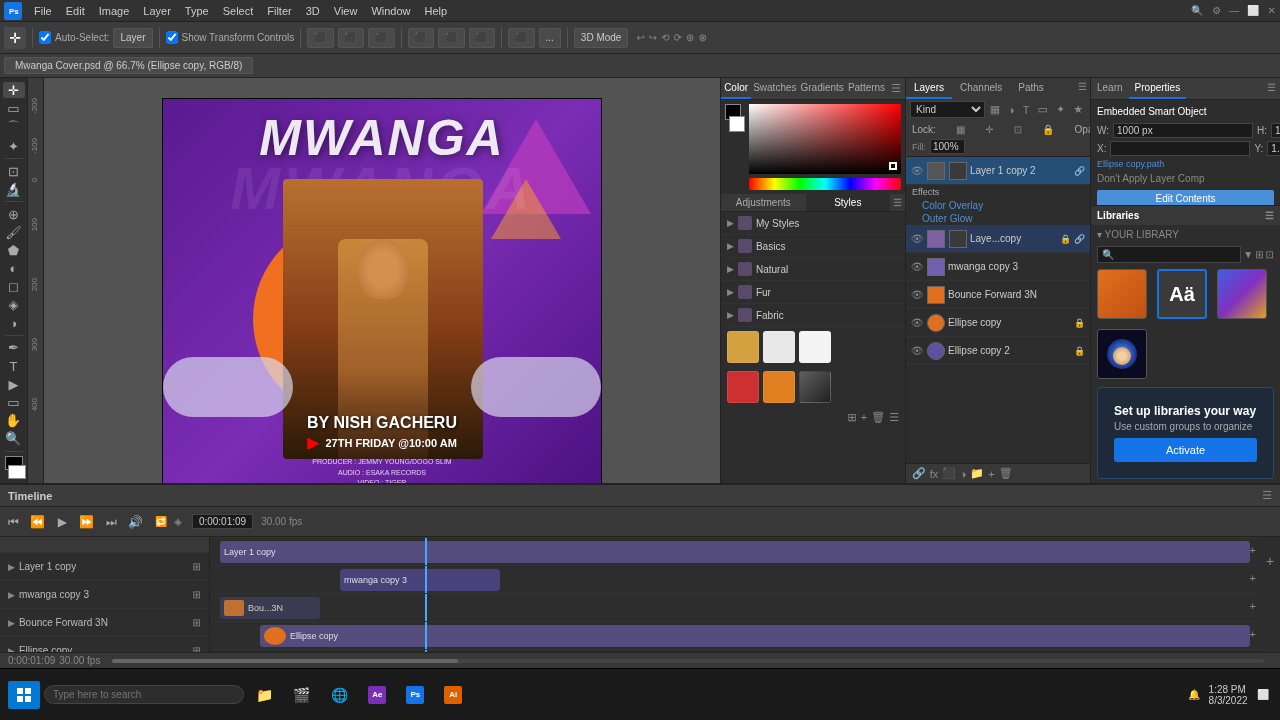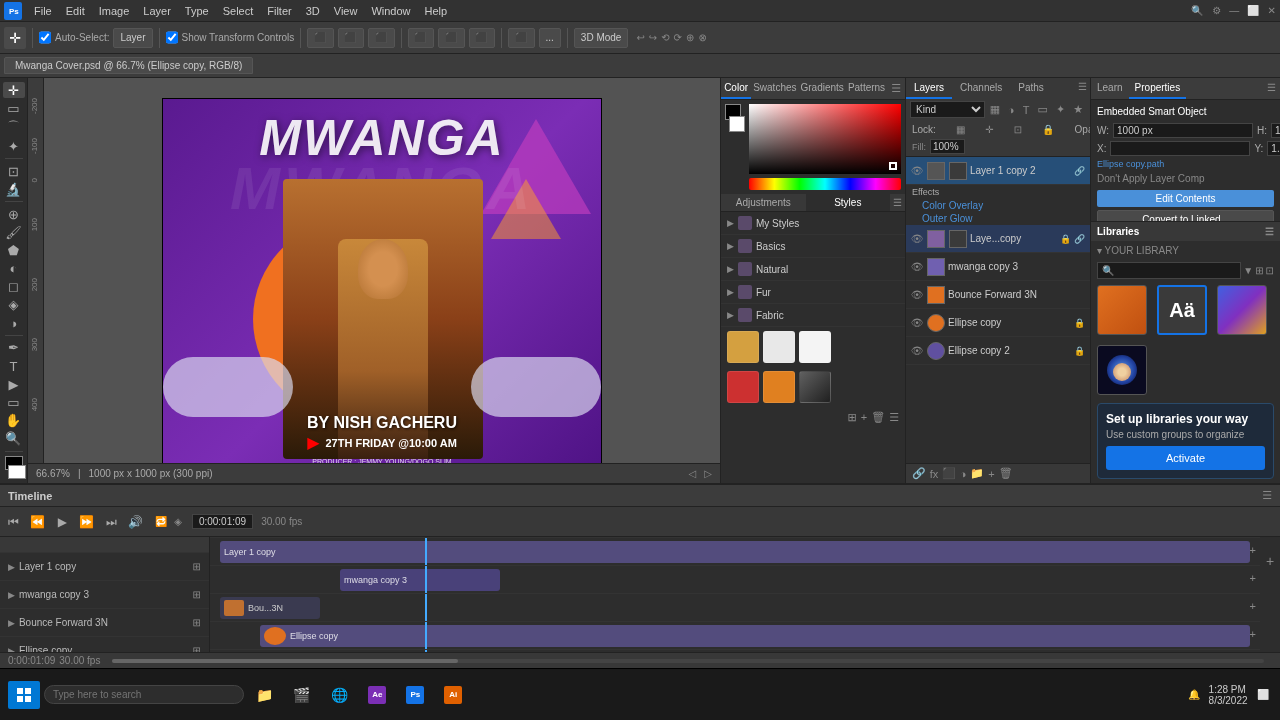--- a/index.html
+++ b/index.html
@@ -281,27 +281,20 @@
           <div class="credits">
             PRODUCER : JEMMY YOUNG/DOGO SLIM<br>
             AUDIO : ESAKA RECORDS<br>
             VIDEO : TIGER<br>
             COVER : LATCH GFX
           </div>
         </div>
       </div>
     </div>
 
-    <div class="canvas-status">
-      <span>66.67%</span>
-      <span>|</span>
-      <span>1000 px x 1000 px (300 ppi)</span>
-      <span style="margin-left:auto;color:#888;">◁</span>
-      <span style="color:#888;">▷</span>
-    </div>
   </div>
 
   <div class="top-right-panels" style="flex-direction:row;">
 
     <div style="width:185px;background:#2d2d2d;border-left:1px solid #222;display:flex;flex-direction:column;overflow:hidden;">
 
       <div class="right-panel-tabs">
         <div class="rp-tab active">Color</div>
         <div class="rp-tab">Swatches</div>
         <div class="rp-tab">Gradients</div>
@@ -526,21 +519,21 @@
           <div style="width:50px;height:50px;background:linear-gradient(135deg,#e07020,#c05010);border-radius:3px;border:1px solid #555;"></div>
           <div style="width:50px;height:50px;background:#3a3a3a;border-radius:3px;border:2px solid #1473e6;display:flex;align-items:center;justify-content:center;font-size:20px;font-weight:bold;color:#fff;">Aä</div>
           <div style="width:50px;height:50px;background:linear-gradient(135deg,#4060e0,#8030c0,#e0a020);border-radius:3px;border:1px solid #555;"></div>
           <div style="width:50px;height:50px;background:#0a0a20;border-radius:3px;border:1px solid #555;display:flex;align-items:center;justify-content:center;">
             <div style="width:30px;height:30px;border-radius:50%;background:radial-gradient(circle,#60a0f0 0%,#2040a0 60%,#0a0a20 100%);overflow:hidden;position:relative;">
               <div style="position:absolute;top:8px;left:6px;width:18px;height:18px;background:radial-gradient(circle,#f0d0a0 30%,#c08060 100%);border-radius:50%;"></div>
             </div>
           </div>
         </div>
 
-        <div style="background:#1e2a3a;border:1px solid #2a4a6a;border-radius:4px;margin:4px 6px;padding:8px;">
+        <div style="background:#1e2a3a;border:1px solid #2a4a6a;border-radius:4px;margin:4px 6px;padding:16px;">
           <div style="font-size:12px;color:#fff;font-weight:600;margin-bottom:3px;">Set up libraries your way</div>
           <div style="font-size:10px;color:#aaa;">Use custom groups to organize</div>
           <button class="activate-btn">Activate</button>
         </div>
       </div>
     </div>
   </div>
 </div>
 
 <div class="timeline">

